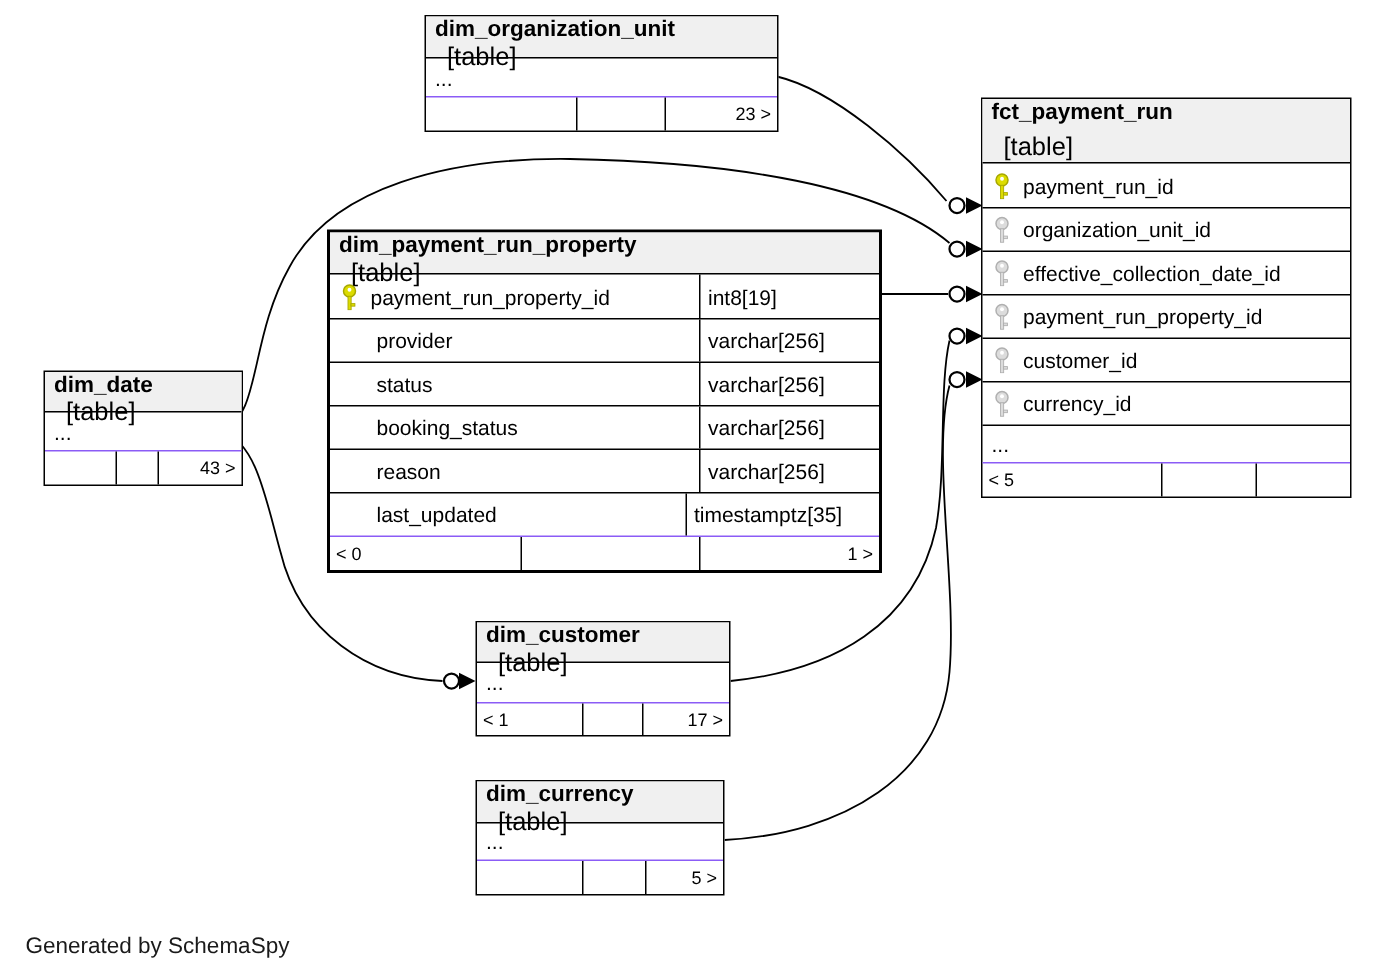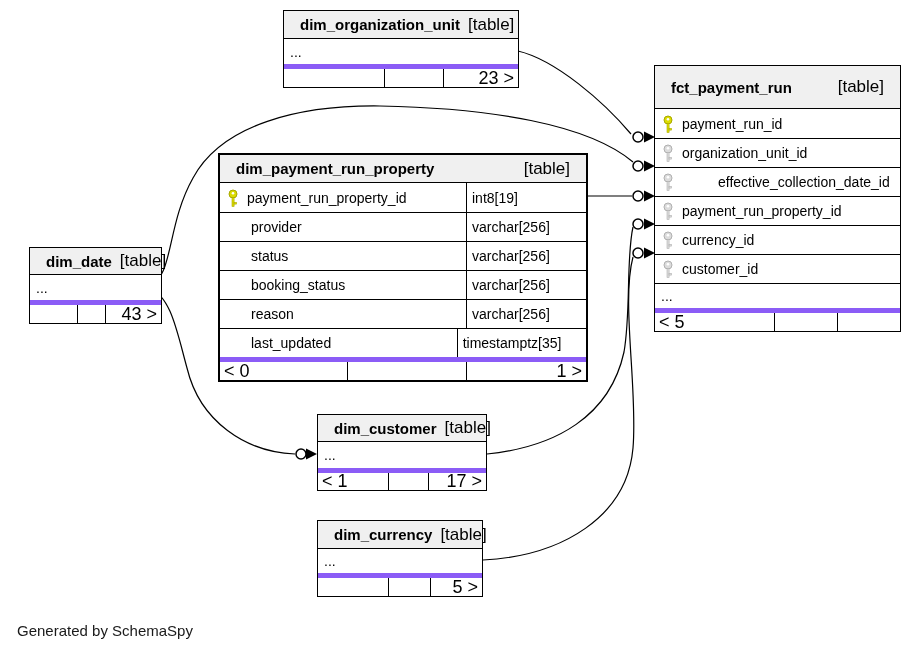--- a/index.html
+++ b/index.html
@@ -5,35 +5,35 @@
   html,body{margin:0;padding:0;background:#fff;}
   #canvas{position:relative;width:915px;height:652px;background:#ffffff;
           font-family:"Liberation Sans",sans-serif;color:#000;overflow:hidden;}
   #wires{position:absolute;left:0;top:0;width:915px;height:652px;}
   .wire{fill:none;stroke:#000;stroke-width:1.2;}
   .dot{fill:#fff;stroke:#000;stroke-width:1.5;}
   .arr{fill:#000;stroke:none;}
 
   .table{position:absolute;background:#fff;border:1px solid #000;box-sizing:border-box;}
   .table.main{border-width:2px;}
-  .t-header{display:flex;justify-content:space-between;align-items:center;
-            background:#f0f0f0;padding:0 16px;box-sizing:border-box;border-bottom:1px solid #000;}
+  .t-header{display:flex;justify-content:space-between;align-items:flex-start;
+            background:#f0f0f0;padding:0 6px;box-sizing:border-box;border-bottom:1px solid #000;flex-direction:column;}
   .t-name{font-weight:bold;font-size:15px;white-space:nowrap;}
   .t-type{font-size:17px;white-space:nowrap;margin-left:8px;}
   .row{display:flex;align-items:center;box-sizing:border-box;font-size:14px;white-space:nowrap;}
   .row + .row{border-top:1px solid #000;}
   .keycell{display:flex;align-items:center;padding-left:8px;}
   .key-icon{margin-right:9px;flex:0 0 auto;}
   .indent{padding-left:31px;}
   .ellipsis{padding-left:6px;}
   .cols{display:flex;align-items:stretch;}
   .cols .cname{display:flex;align-items:center;box-sizing:border-box;}
   .cols .ctype{display:flex;align-items:center;border-left:1px solid #000;
                padding-left:5px;box-sizing:border-box;}
-  .t-footer{display:flex;border-top:5px solid #8b5cf6;box-sizing:border-box;font-size:18px;}
+  .t-footer{display:flex;border-top:1px solid #8b5cf6;box-sizing:border-box;font-size:12px;}
   .fcell{box-sizing:border-box;display:flex;align-items:center;}
   .fcell + .fcell{border-left:1px solid #000;}
   .fcell.l{justify-content:flex-start;padding-left:4px;}
   .fcell.r{justify-content:flex-end;padding-right:4px;}
   #credit{position:absolute;left:17px;top:622px;font-size:15px;color:#1a1a1a;}
 </style>
 </head>
 <body>
 
 <div id="canvas">
@@ -106,21 +106,21 @@
     </div>
     <div class="row keycell" style="height:29px;">
       <svg class="key-icon" width="10" height="18" viewBox="0 0 10 18">
         <circle cx="5" cy="5" r="4" fill="#dcdcdc" stroke="#b0b0b0"></circle>
         <circle cx="5" cy="4.2" r="1.3" fill="#fff"></circle>
         <rect x="4" y="8.5" width="2.1" height="9" fill="#dcdcdc" stroke="#b0b0b0" stroke-width="0.6"></rect>
         <rect x="6" y="13.4" width="2.6" height="1.7" fill="#dcdcdc" stroke="#b0b0b0" stroke-width="0.6"></rect>
       </svg>
       <span>organization_unit_id</span>
     </div>
-    <div class="row keycell" style="height:29px;gap:36px;">
+    <div class="row keycell" style="height:29px;">
       <svg class="key-icon" width="10" height="18" viewBox="0 0 10 18">
         <circle cx="5" cy="5" r="4" fill="#dcdcdc" stroke="#b0b0b0"></circle>
         <circle cx="5" cy="4.2" r="1.3" fill="#fff"></circle>
         <rect x="4" y="8.5" width="2.1" height="9" fill="#dcdcdc" stroke="#b0b0b0" stroke-width="0.6"></rect>
         <rect x="6" y="13.4" width="2.6" height="1.7" fill="#dcdcdc" stroke="#b0b0b0" stroke-width="0.6"></rect>
       </svg>
       <span>effective_collection_date_id</span>
     </div>
     <div class="row keycell" style="height:29px;">
       <svg class="key-icon" width="10" height="18" viewBox="0 0 10 18">
@@ -131,30 +131,30 @@
       </svg>
       <span>payment_run_property_id</span>
     </div>
     <div class="row keycell" style="height:29px;">
       <svg class="key-icon" width="10" height="18" viewBox="0 0 10 18">
         <circle cx="5" cy="5" r="4" fill="#dcdcdc" stroke="#b0b0b0"></circle>
         <circle cx="5" cy="4.2" r="1.3" fill="#fff"></circle>
         <rect x="4" y="8.5" width="2.1" height="9" fill="#dcdcdc" stroke="#b0b0b0" stroke-width="0.6"></rect>
         <rect x="6" y="13.4" width="2.6" height="1.7" fill="#dcdcdc" stroke="#b0b0b0" stroke-width="0.6"></rect>
       </svg>
+      <span>customer_id</span>
+    </div>
+    <div class="row keycell" style="height:29px;">
+      <svg class="key-icon" width="10" height="18" viewBox="0 0 10 18">
+        <circle cx="5" cy="5" r="4" fill="#dcdcdc" stroke="#b0b0b0"></circle>
+        <circle cx="5" cy="4.2" r="1.3" fill="#fff"></circle>
+        <rect x="4" y="8.5" width="2.1" height="9" fill="#dcdcdc" stroke="#b0b0b0" stroke-width="0.6"></rect>
+        <rect x="6" y="13.4" width="2.6" height="1.7" fill="#dcdcdc" stroke="#b0b0b0" stroke-width="0.6"></rect>
+      </svg>
       <span>currency_id</span>
-    </div>
-    <div class="row keycell" style="height:29px;">
-      <svg class="key-icon" width="10" height="18" viewBox="0 0 10 18">
-        <circle cx="5" cy="5" r="4" fill="#dcdcdc" stroke="#b0b0b0"></circle>
-        <circle cx="5" cy="4.2" r="1.3" fill="#fff"></circle>
-        <rect x="4" y="8.5" width="2.1" height="9" fill="#dcdcdc" stroke="#b0b0b0" stroke-width="0.6"></rect>
-        <rect x="6" y="13.4" width="2.6" height="1.7" fill="#dcdcdc" stroke="#b0b0b0" stroke-width="0.6"></rect>
-      </svg>
-      <span>customer_id</span>
     </div>
     <div class="row ellipsis" style="height:25px;">...</div>
     <div class="t-footer" style="height:23px;">
       <span class="fcell l" style="width:119px;">&lt; 5</span>
       <span class="fcell" style="width:63px;"></span>
       <span class="fcell r" style="width:63px;"></span>
     </div>
   </div>
 
   <div class="table main" style="left:218px;top:153px;width:370px;">

